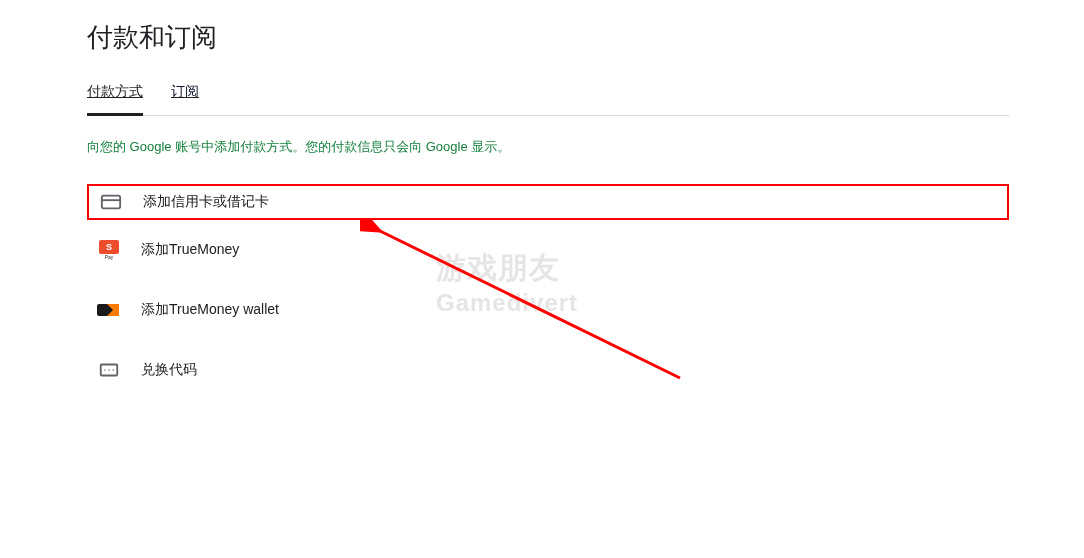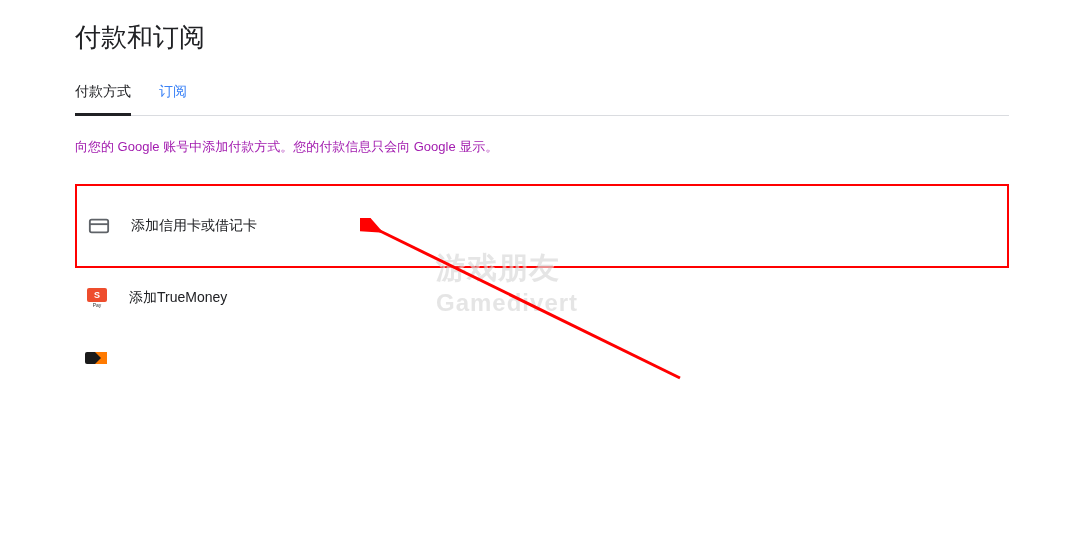--- a/index.html
+++ b/index.html
@@ -6,67 +6,69 @@
     body {
       font-family: "Microsoft YaHei", "PingFang SC", Arial, sans-serif;
       background: #fff;
       color: #202124;
       width: 1084px;
       height: 558px;
       position: relative;
     }
     .container {
       padding: 20px 75px 0 75px;
+      margin-left: 12px;
     }
     .page-title {
       font-size: 26px;
       font-weight: 400;
       color: #202124;
       margin-bottom: 28px;
     }
     .tabs {
       display: flex;
       gap: 28px;
       border-bottom: 1px solid #dadce0;
       margin-bottom: 22px;
+      text-decoration: underline;
     }
     .tab {
       font-size: 14px;
-      color: #3b82f6;
+      color: #0f172a;
       padding-bottom: 14px;
       cursor: pointer;
       position: relative;
     }
     .tab.active {
       color: #202124;
     }
     .tab.active::after {
       content: "";
       position: absolute;
       left: 0;
       right: 0;
       bottom: -1px;
       height: 3px;
       background: #202124;
     }
     .description {
       font-size: 13px;
-      color: #a21caf;
+      color: #15803d;
       margin-bottom: 28px;
     }
     .payment-option {
       display: flex;
       align-items: center;
       gap: 20px;
       padding: 18px 10px;
       cursor: pointer;
     }
     .payment-option.highlighted {
       border: 2px solid #ff0000;
-      padding: 28px 10px;
+      padding: 4px 10px;
     }
     .option-icon {
       width: 24px;
       height: 24px;
       display: flex;
       align-items: center;
       justify-content: center;
       flex-shrink: 0;
     }
     .option-label {
@@ -130,22 +132,34 @@
   </div>
 
   <div class="payment-option">
     <span class="option-icon">
       <svg width="24" height="16" viewBox="0 0 24 16">
         <rect x="0" y="2" width="12" height="12" fill="#1a1a1a" rx="2"></rect>
         <path d="M10 2 L22 2 L22 14 L10 14 Z" fill="#ff7a00"></path>
         <path d="M10 2 L16 8 L10 14 Z" fill="#1a1a1a"></path>
       </svg>
     </span>
+    <span class="option-label">添加TrueMoney wallet</span>
   </div>
 
+  <div class="payment-option">
+    <span class="option-icon">
+      <svg width="22" height="22" viewBox="0 0 24 24" fill="none" stroke="#5f6368" stroke-width="2">
+        <rect x="3" y="6" width="18" height="12" rx="1"></rect>
+        <circle cx="7.5" cy="12" r="0.8" fill="#5f6368" stroke="none"></circle>
+        <circle cx="12" cy="12" r="0.8" fill="#5f6368" stroke="none"></circle>
+        <circle cx="16.5" cy="12" r="0.8" fill="#5f6368" stroke="none"></circle>
+      </svg>
+    </span>
+    <span class="option-label">兑换代码</span>
+  </div>
 </div>
 
 <div class="watermark">
   <div>游戏朋友</div>
   <div class="wm2">Gamedivert</div>
 </div>
 
 <svg class="arrow-svg" width="340" height="170">
   <defs>
     <marker id="arrowhead" markerWidth="12" markerHeight="10" refX="2" refY="5" orient="auto">

